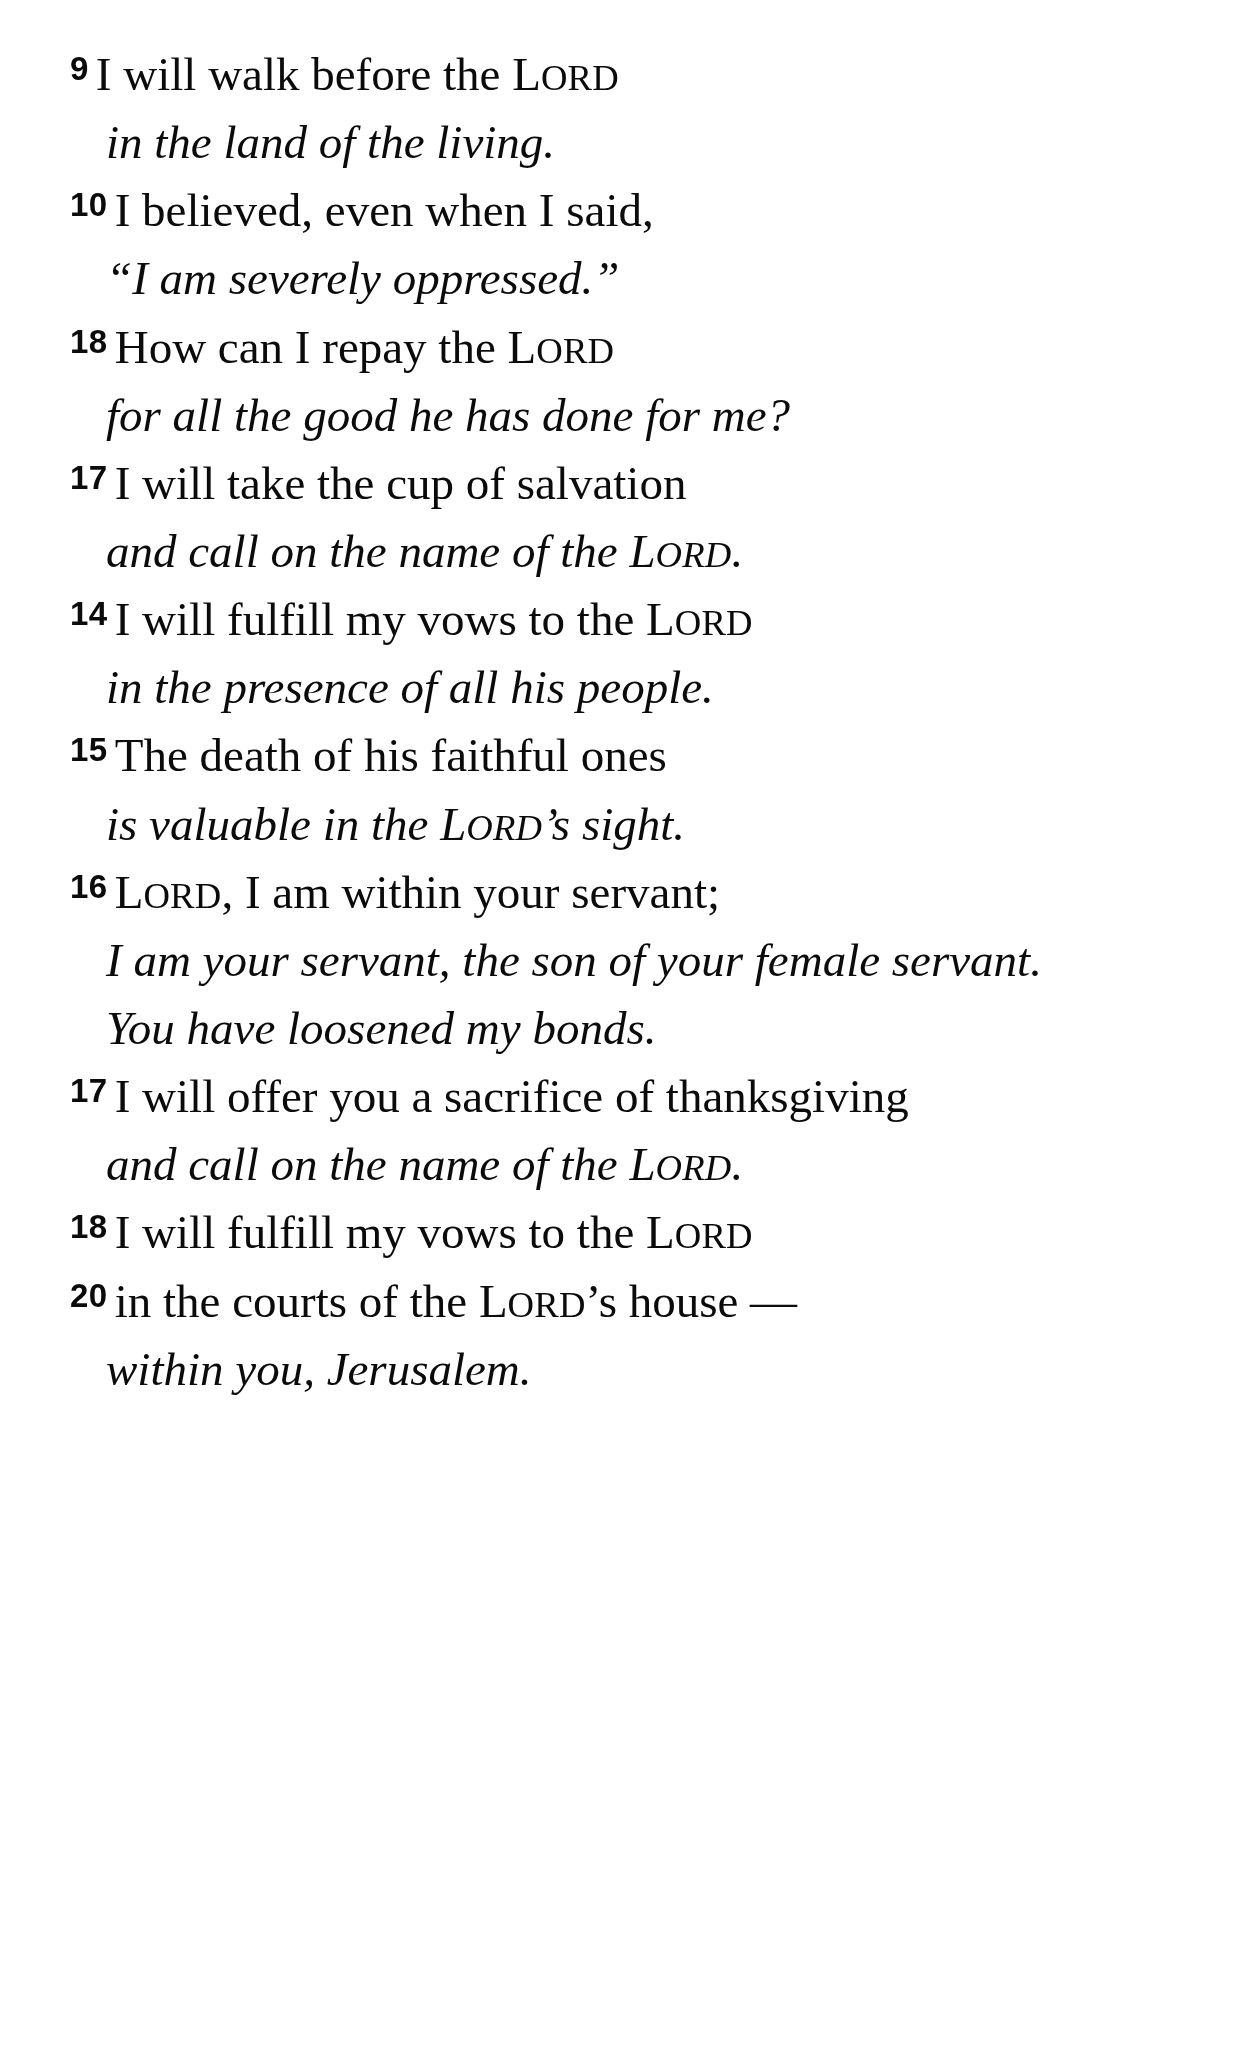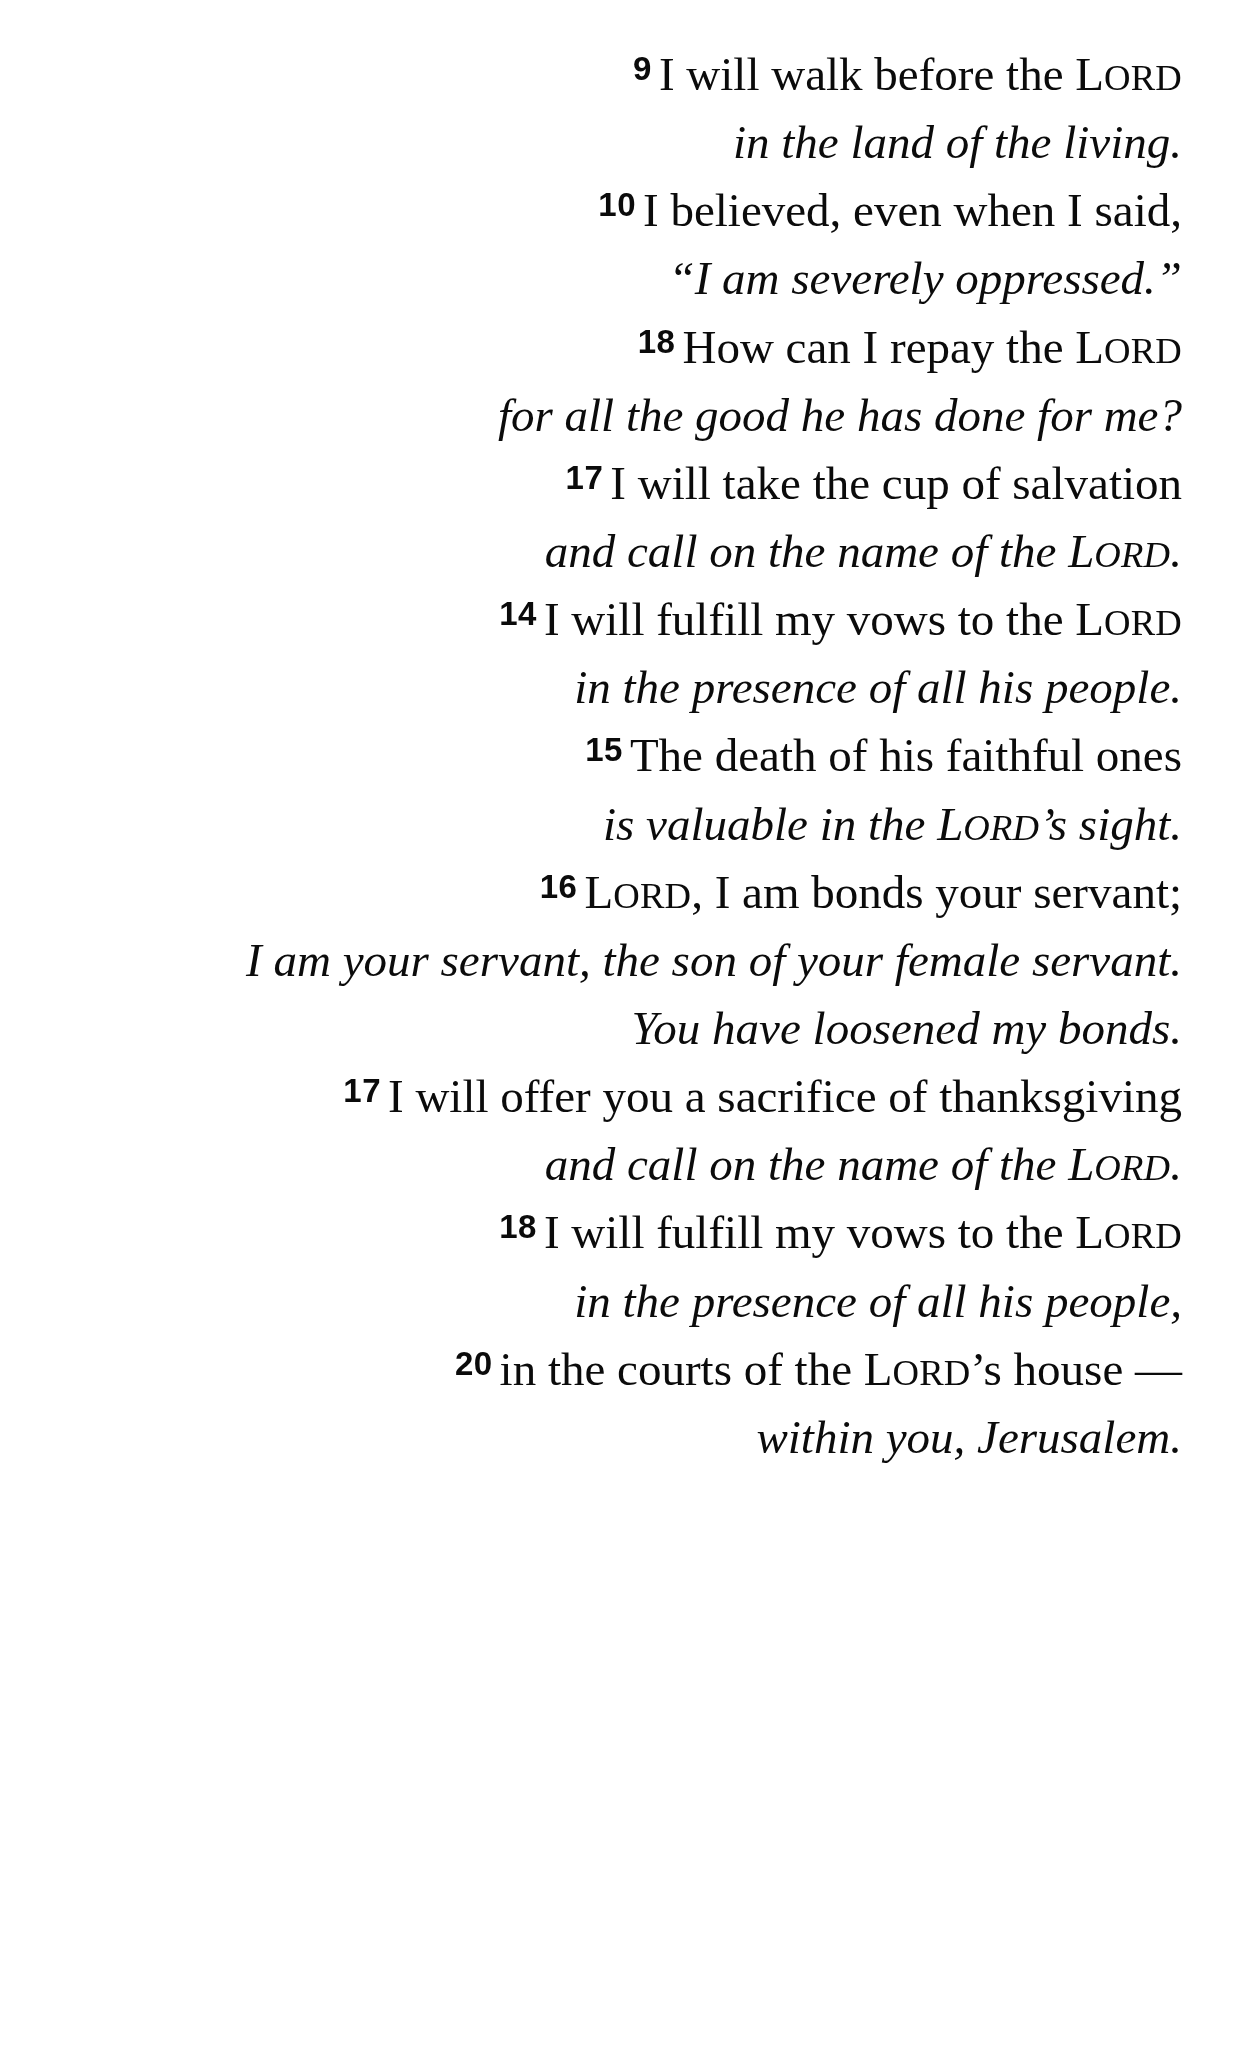--- a/index.html
+++ b/index.html
@@ -19,21 +19,20 @@
     width: 1242px;
     padding: 40px 60px 40px 70px;
   }
   .verse {
     margin: 0 0 0 0;
   }
   .line {
     font-size: 47px;
     line-height: 1.45;
     white-space: pre-wrap;
-    text-align: right;
   }
   .line.first {
     text-indent: 0;
   }
   .line.cont {
     padding-left: 36px;
     font-style: italic;
   }
   .vnum {
     font-family: "Liberation Sans", "DejaVu Sans", sans-serif;
@@ -74,30 +73,29 @@
       </div>
       <div class="verse">
         <div class="line first"><span class="vnum">14</span><span>I will fulfill my vows to the </span><span><span class="scfirst">L</span><span class="sc">ORD</span></span></div>
         <div class="line cont"><span>in the presence of all his people.</span></div>
       </div>
       <div class="verse">
         <div class="line first"><span class="vnum">15</span><span>The death of his faithful ones</span></div>
         <div class="line cont"><span>is valuable in the </span><span><span class="scfirst">L</span><span class="sc">ORD</span></span><span>’s sight.</span></div>
       </div>
       <div class="verse">
-        <div class="line first"><span class="vnum">16</span><span><span class="scfirst">L</span><span class="sc">ORD</span></span><span>, I am bonds your servant;</span></div>
+        <div class="line first"><span class="vnum">16</span><span><span class="scfirst">L</span><span class="sc">ORD</span></span><span>, I am within your servant;</span></div>
         <div class="line cont"><span>I am your servant, the son of your female servant.</span></div>
         <div class="line cont"><span>You have loosened my bonds.</span></div>
       </div>
       <div class="verse">
         <div class="line first"><span class="vnum">17</span><span>I will offer you a sacrifice of thanksgiving</span></div>
         <div class="line cont"><span>and call on the name of the </span><span><span class="scfirst">L</span><span class="sc">ORD</span></span><span>.</span></div>
       </div>
       <div class="verse">
         <div class="line first"><span class="vnum">18</span><span>I will fulfill my vows to the </span><span><span class="scfirst">L</span><span class="sc">ORD</span></span></div>
-        <div class="line cont"><span>in the presence of all his people,</span></div>
       </div>
       <div class="verse">
         <div class="line first"><span class="vnum">20</span><span>in the courts of the </span><span><span class="scfirst">L</span><span class="sc">ORD</span></span><span>’s house —</span></div>
         <div class="line cont"><span>within you, Jerusalem.</span></div>
       </div>
     </div>
 </div>
 
 </body></html>

